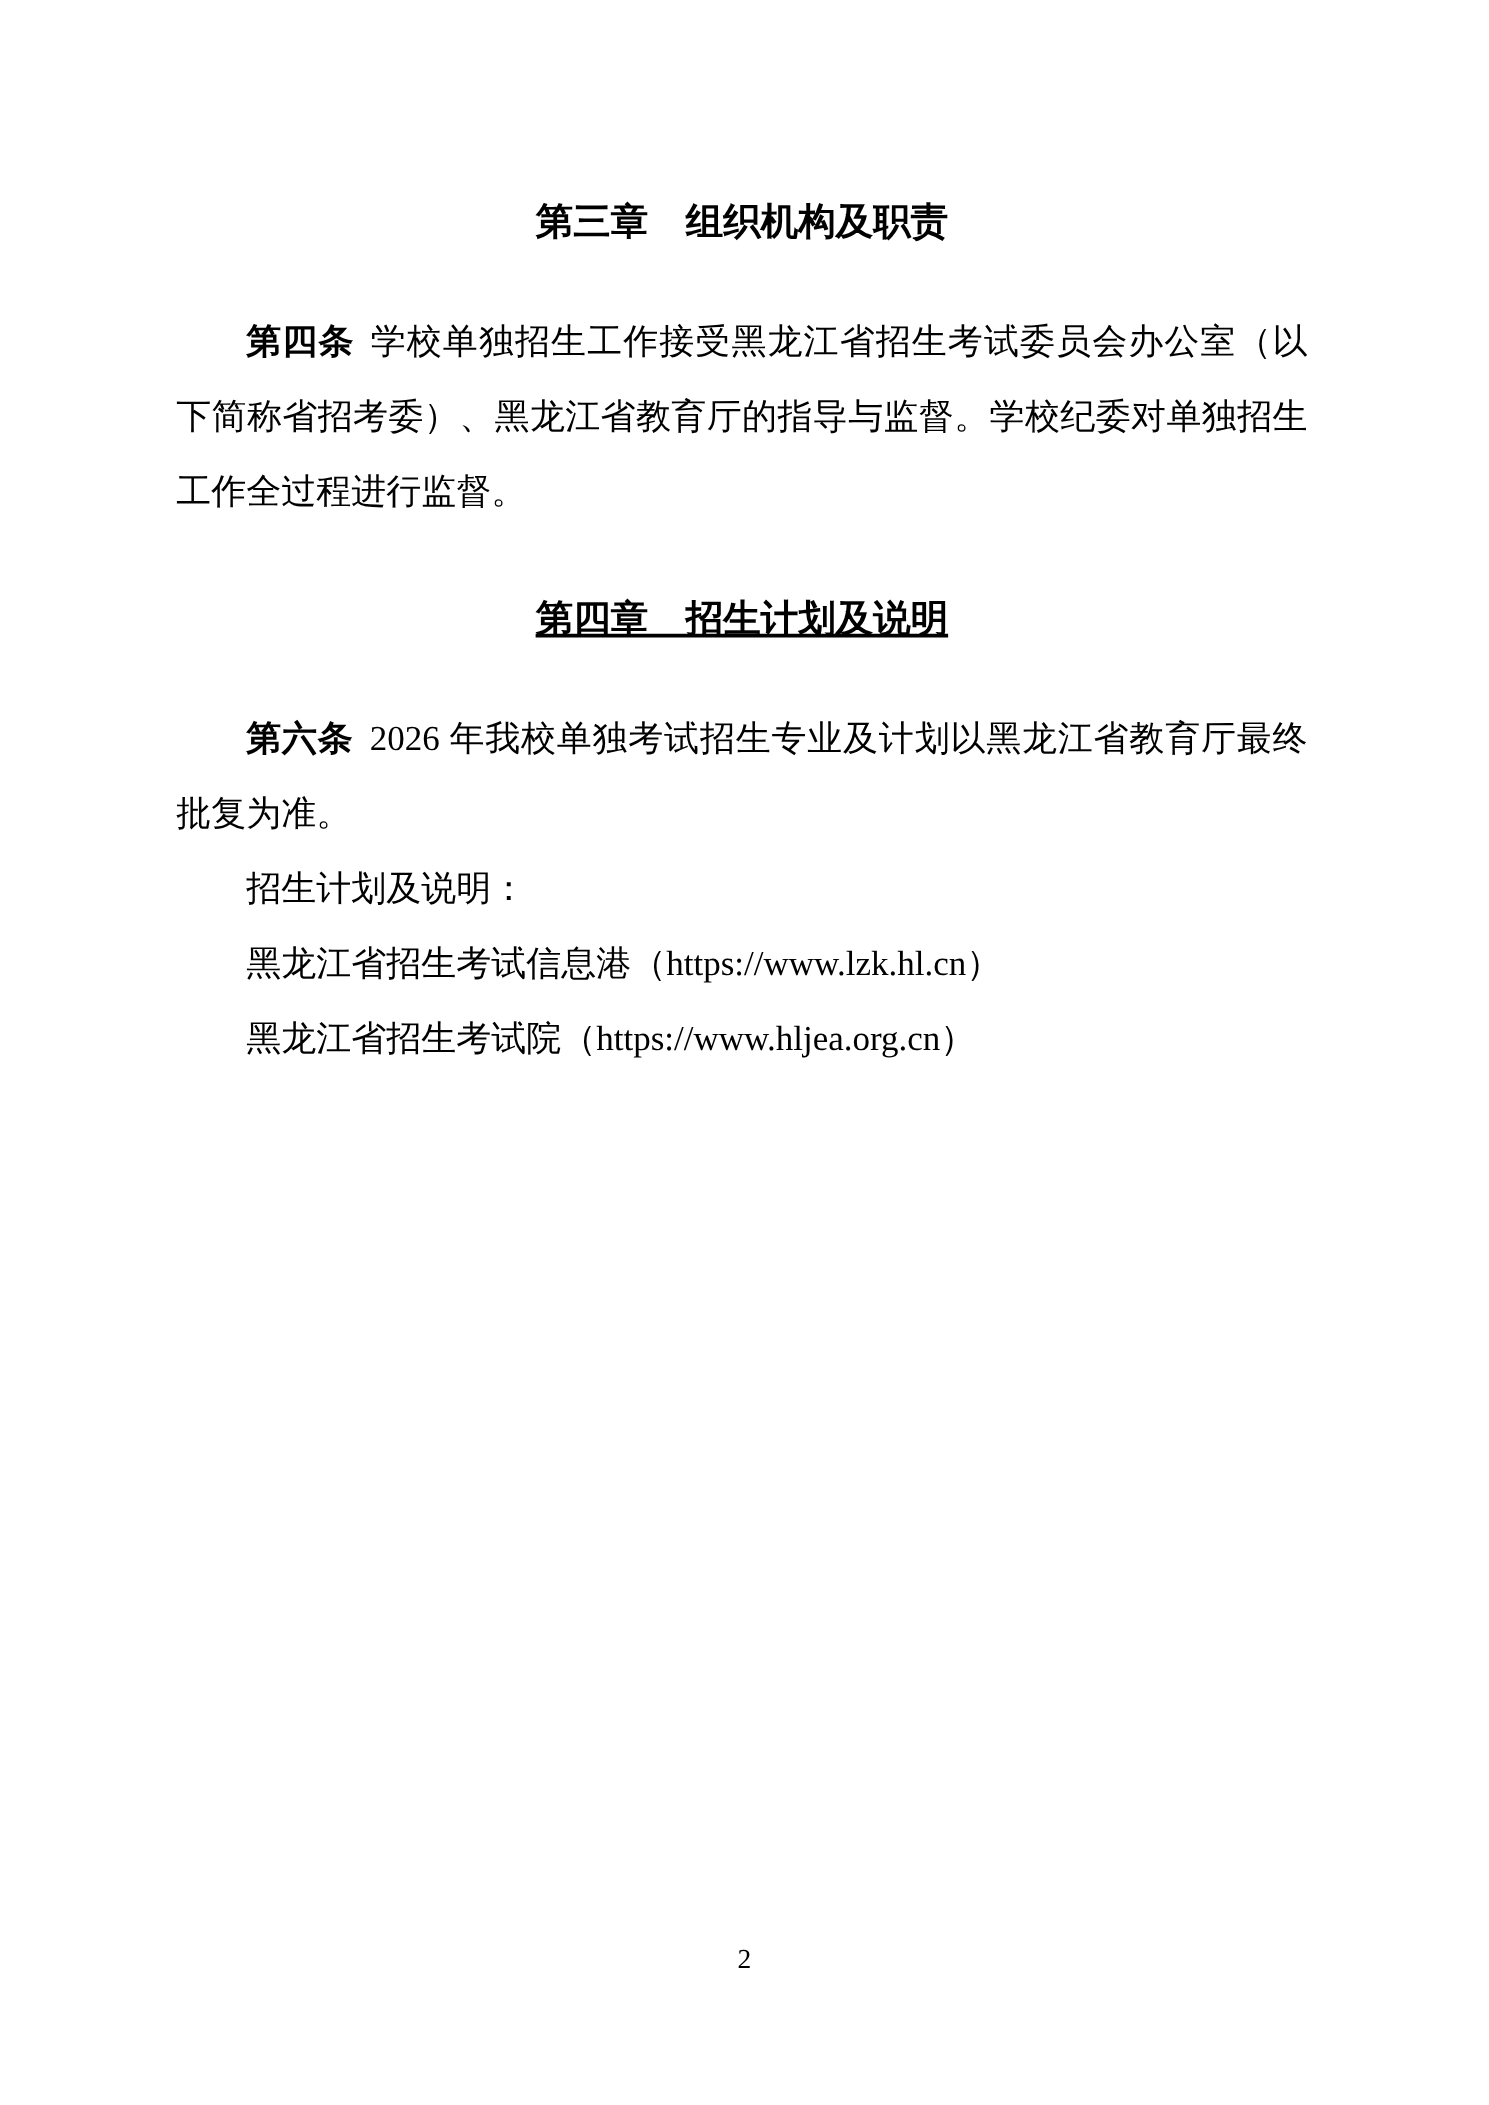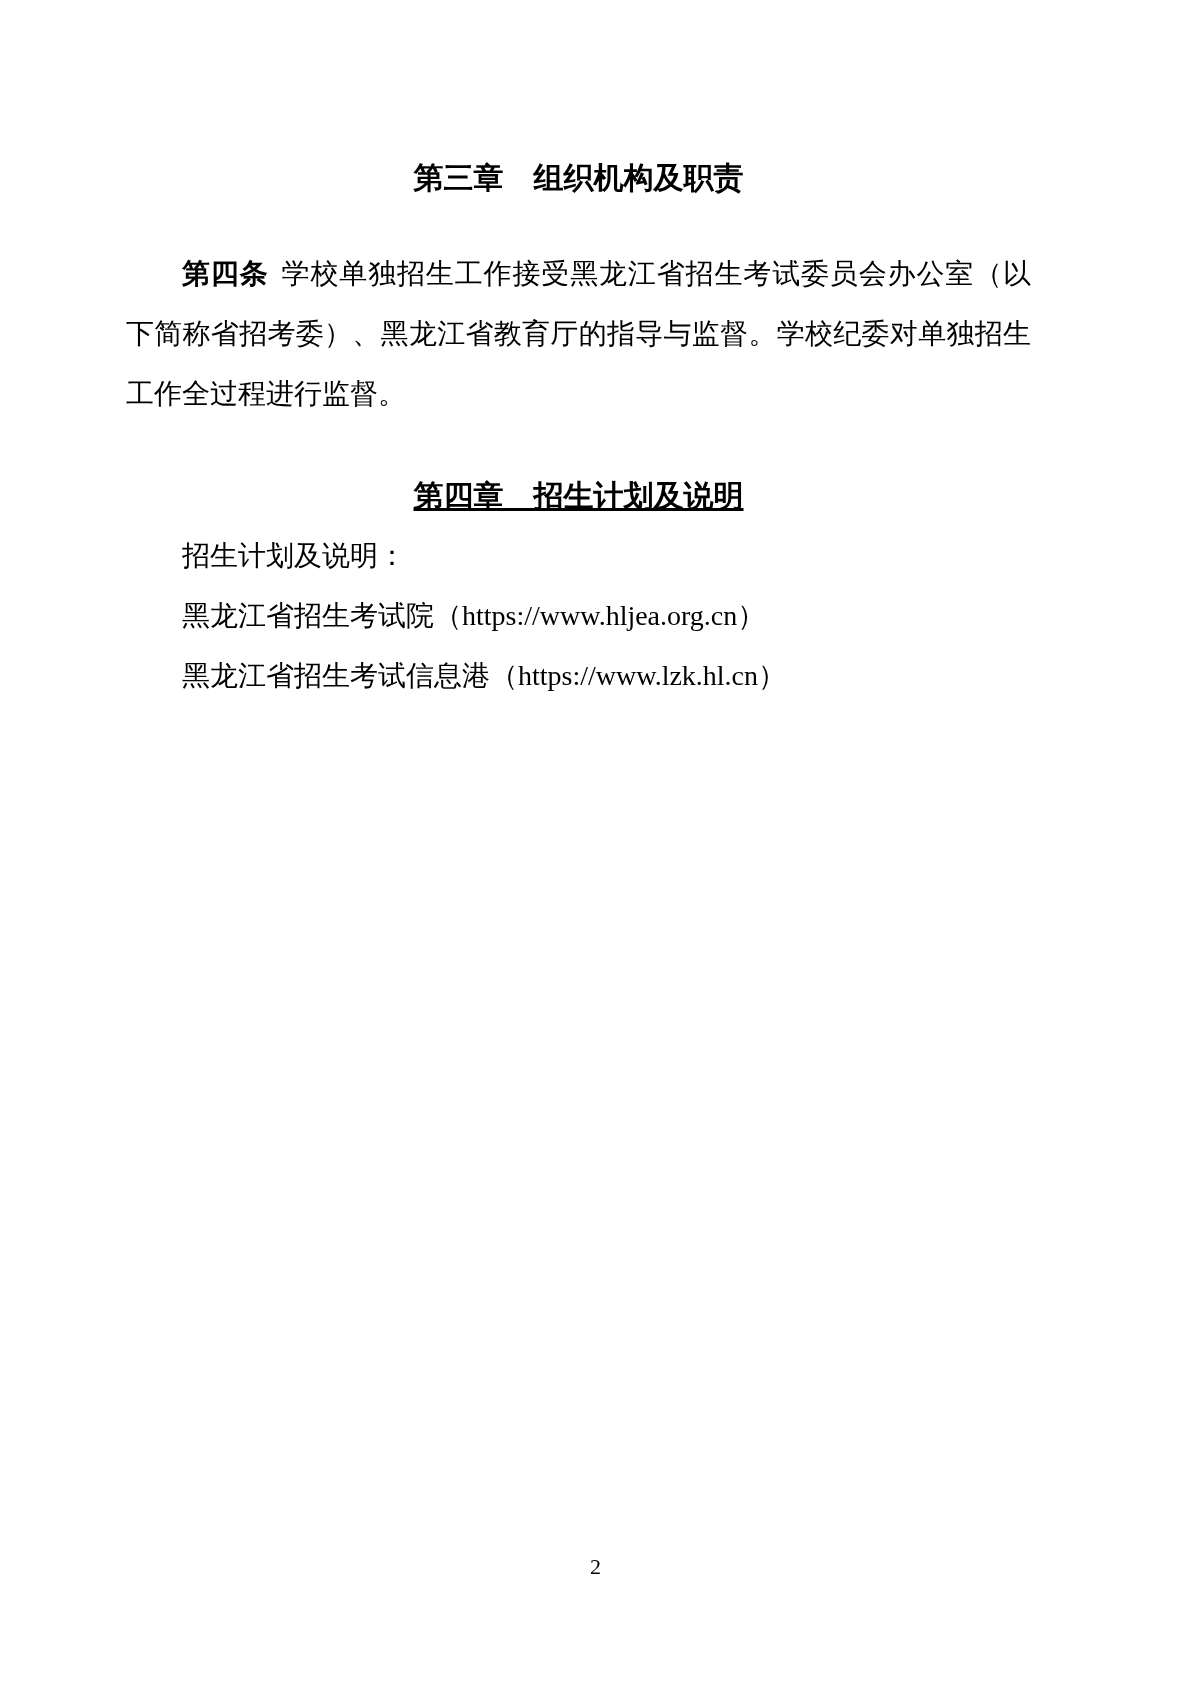--- a/index.html
+++ b/index.html
@@ -10,21 +10,21 @@
     width: 1191px;
     height: 1684px;
     background: #ffffff;
     position: relative;
     overflow: hidden;
     font-family: "Liberation Serif", "DejaVu Serif", serif;
     color: #000000;
   }
   .content {
     position: absolute;
-    left: 126px;
+    left: 141px;
     top: 0;
     width: 905px;
   }
   .heading {
     font-size: 30px;
     font-weight: bold;
     text-align: center;
     line-height: 60px;
     margin: 0;
   }
@@ -60,26 +60,27 @@
 
 <main class="content">
 
   <h1 class="heading" id="ch3-heading">第三章　组织机构及职责</h1>
 
   <p class="para" id="article4"><span class="lead">第四条</span><span>学校单独招生工作接受黑龙江省招生考试委员会办公室（以下简称省招考委）、黑龙江省教育厅的指导与监督。学校纪委对单独招生工作全过程进行监督。</span></p>
 
 
   <h1 class="heading" id="ch4-heading">第四章　招生计划及说明</h1>
 
+  <p class="para" id="article6"><span class="lead">第六条</span><span>2026 年我校单独考试招生专业及计划以黑龙江省教育厅最终批复为准。</span></p>
 
 
   <p class="para" id="website-label">招生计划及说明：</p>
 
+  <p class="para" id="website1">黑龙江省招生考试信息港（https://www.lzk.hl.cn）</p>
+
   <p class="para" id="website2">黑龙江省招生考试院（https://www.hljea.org.cn）</p>
-
-  <p class="para" id="website1">黑龙江省招生考试信息港（https://www.lzk.hl.cn）</p>
 
 
 </main>
 
 <footer class="footer">
   <span>2</span>
 </footer>
 
 </body></html>

